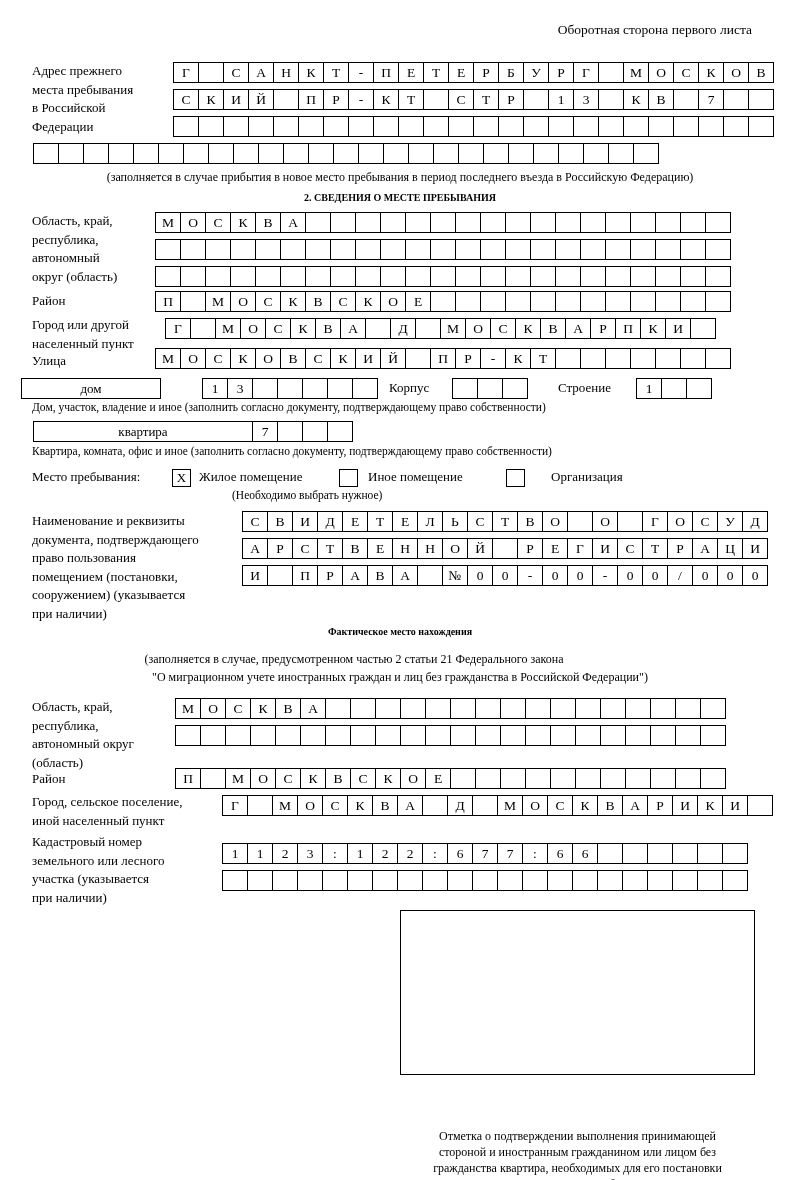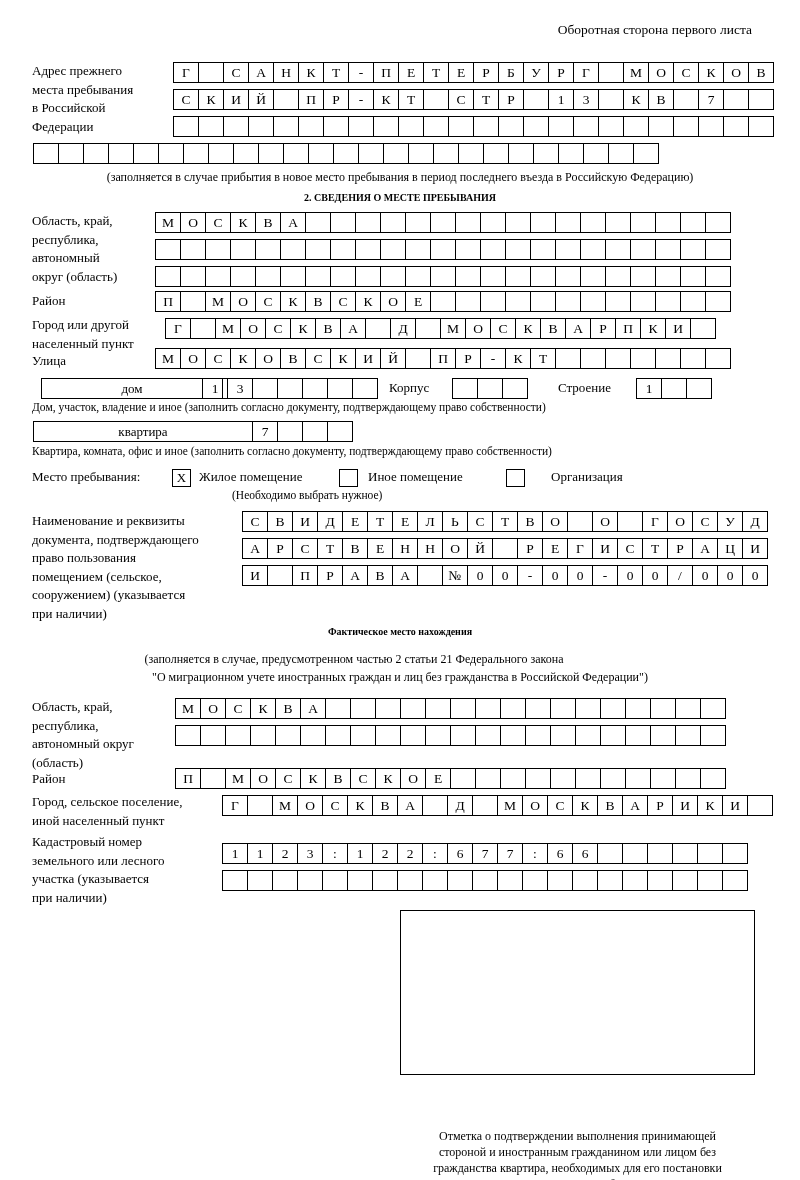--- a/index.html
+++ b/index.html
@@ -332,21 +332,21 @@
       <div class="bx">Т</div>
       <div class="bx"></div>
       <div class="bx"></div>
       <div class="bx"></div>
       <div class="bx"></div>
       <div class="bx"></div>
       <div class="bx"></div>
       <div class="bx"></div>
     </div>
 
-  <div class="abs wideline" style="left:41px;top:378px;width:182px;">дом</div>
+  <div class="abs wideline" style="left:21px;top:378px;width:140px;">дом</div>
   <div class="abs boxrow" id="s2house" style="left:202px;top:378px;">
       <div class="bx">1</div>
       <div class="bx">3</div>
       <div class="bx"></div>
       <div class="bx"></div>
       <div class="bx"></div>
       <div class="bx"></div>
       <div class="bx"></div>
     </div>
   <div class="abs lblblock" style="left:389px;top:379px;">Корпус</div>
@@ -380,21 +380,21 @@
   <div class="abs chk" style="left:339px;top:469px;"></div>
   <div class="abs lblblock" style="left:368px;top:468px;">Иное помещение</div>
   <div class="abs chk" style="left:506px;top:469px;"></div>
   <div class="abs lblblock" style="left:551px;top:468px;">Организация</div>
   <div class="abs tiny" style="left:232px;top:489px;">(Необходимо выбрать нужное)</div>
 
   <div class="abs lblblock" style="left:32px;top:512px;width:210px;">
     <div>Наименование и реквизиты</div>
     <div>документа, подтверждающего</div>
     <div>право пользования</div>
-    <div>помещением (сельское,</div>
+    <div>помещением (постановки,</div>
     <div>сооружением) (указывается</div>
     <div>при наличии)</div>
   </div>
   <div class="abs boxrow" id="s2doc-r0" style="left:242px;top:511px;">
       <div class="bx">С</div>
       <div class="bx">В</div>
       <div class="bx">И</div>
       <div class="bx">Д</div>
       <div class="bx">Е</div>
       <div class="bx">Т</div>

